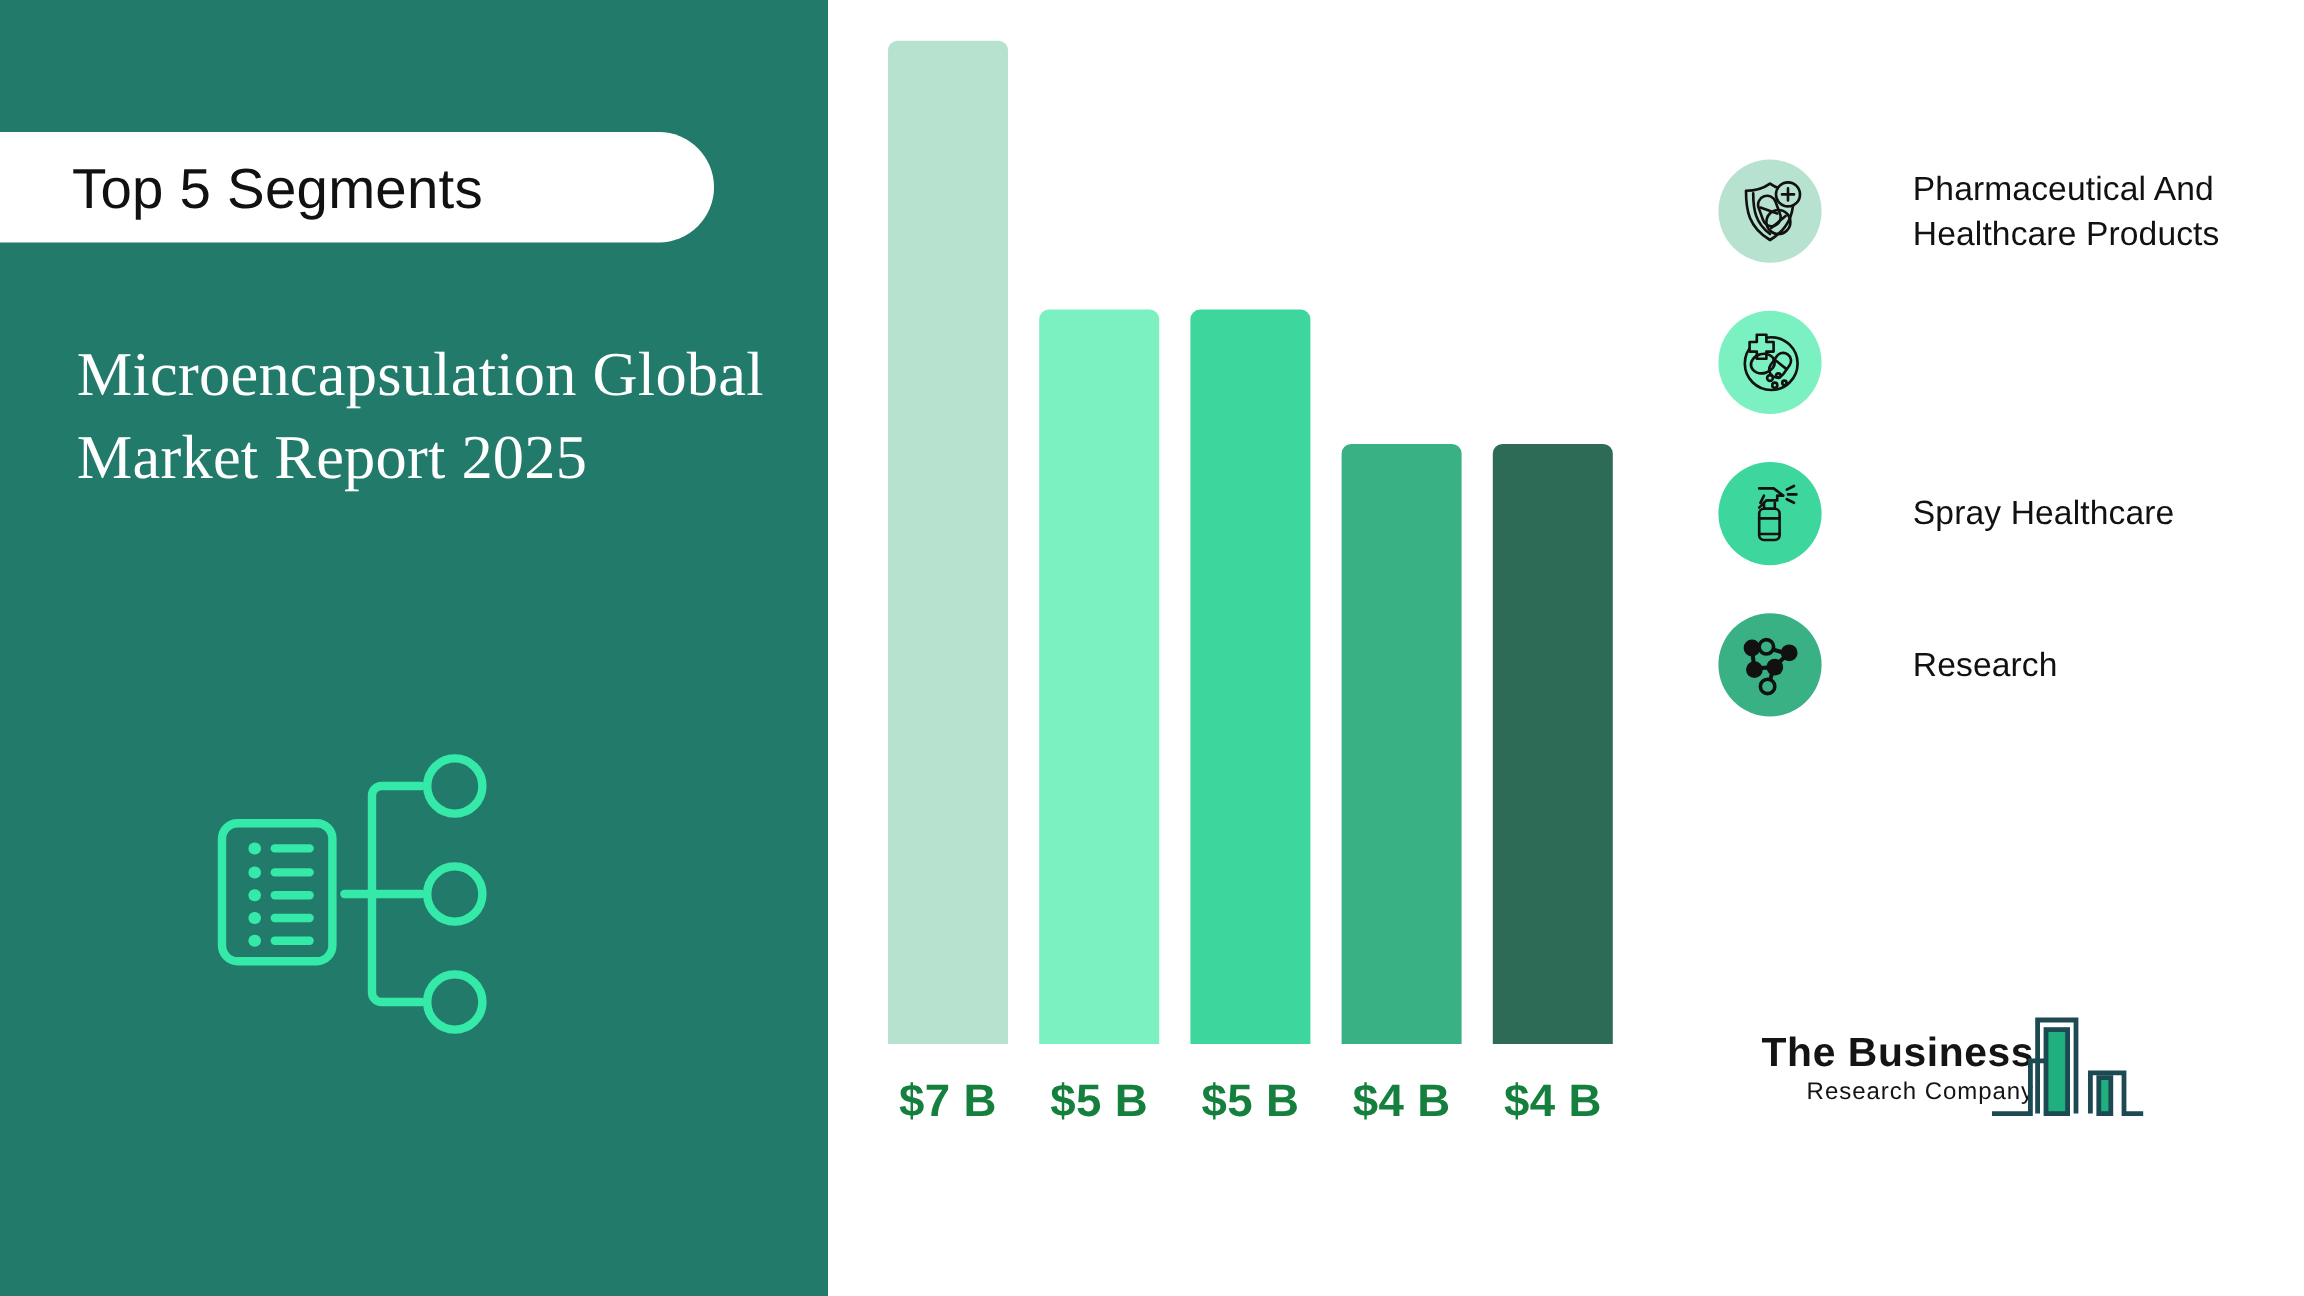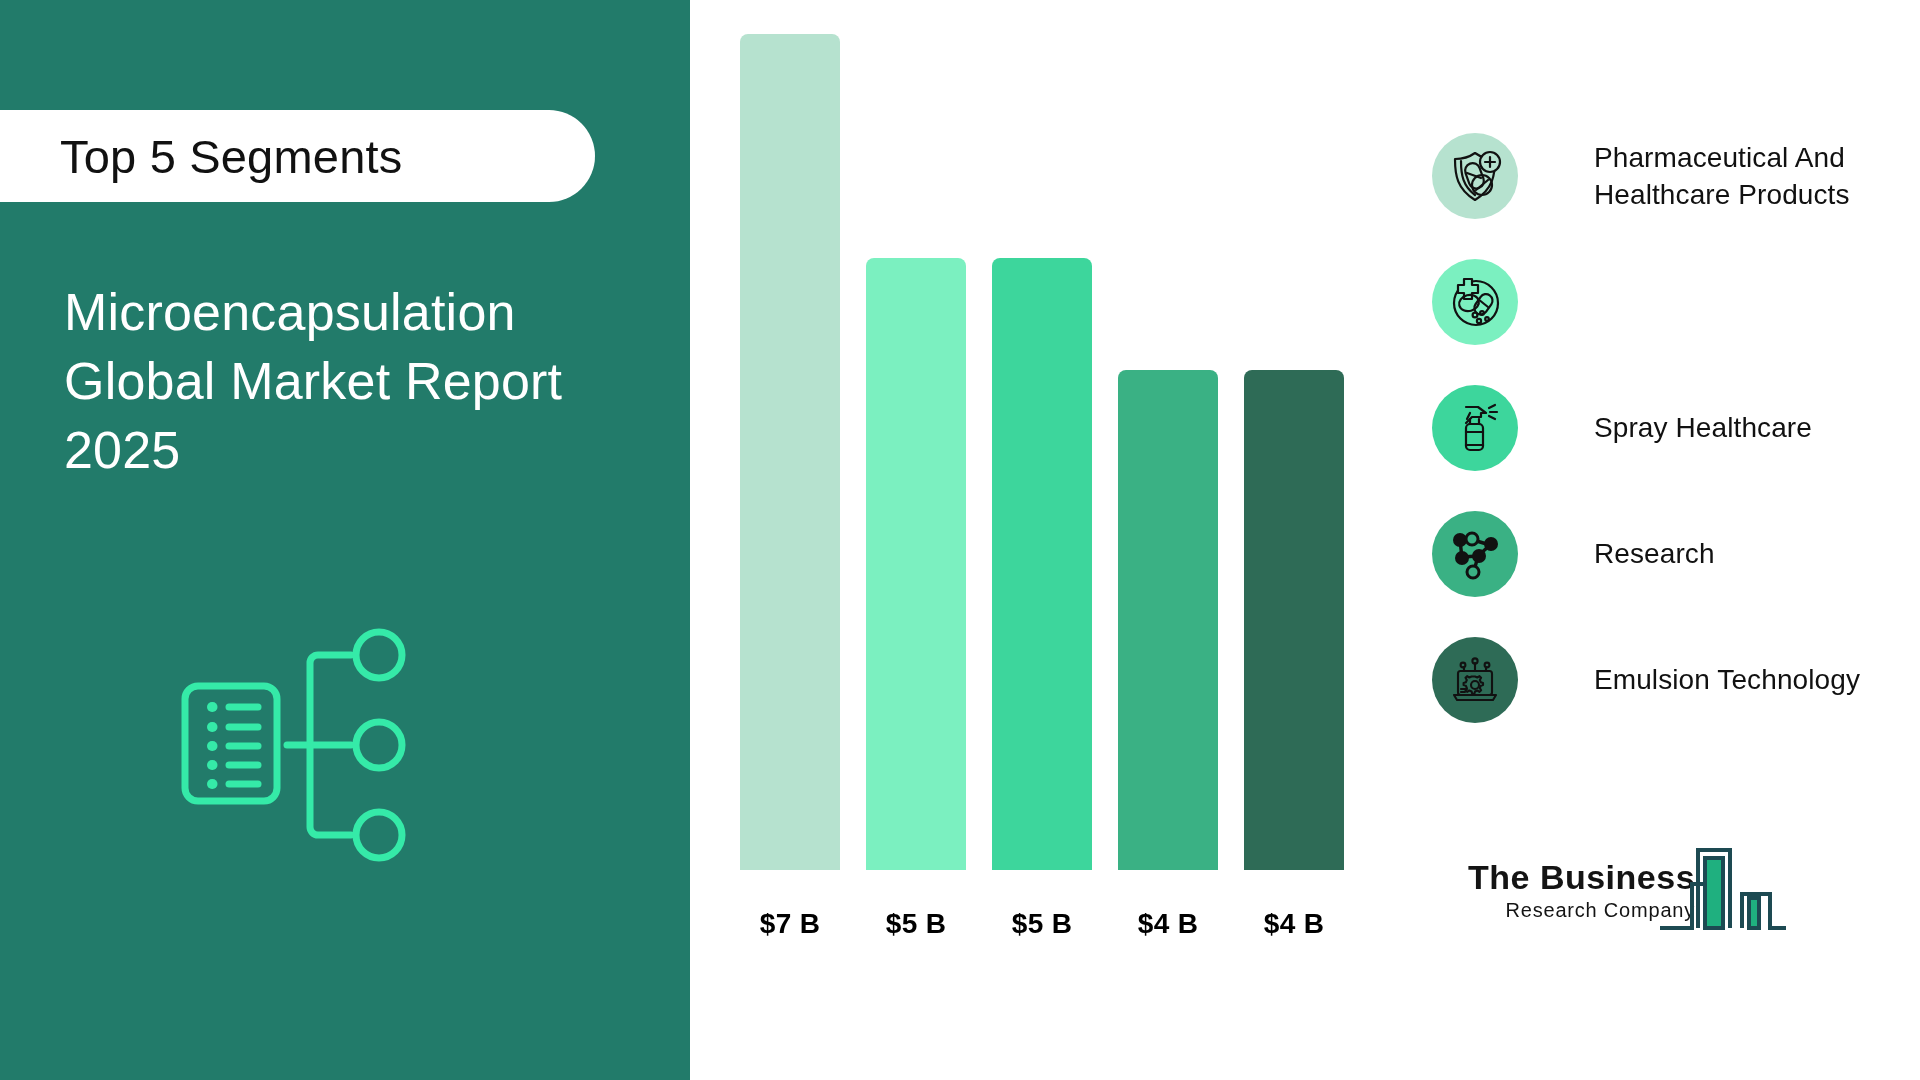--- a/index.html
+++ b/index.html
@@ -28,39 +28,40 @@
   .badge-text {
     font-size: 47px; font-weight: 400; color: #111111;
     letter-spacing: 0.2px; white-space: nowrap;
   }
   .report-title {
     position: absolute; left: 64px; top: 278px;
     width: 600px;
     color: #ffffff;
     font-size: 52px; font-weight: 400; line-height: 1.33;
     letter-spacing: 0.2px;
+    font-family: Liberation Serif, serif;
   }
   .seg-icon { position: absolute; left: 165px; top: 612px; }
 
   
   .chart { position: absolute; left: 740px; top: 0; width: 680px; height: 1080px; }
   .bars {
     position: absolute; left: 0; bottom: 210px;
     width: 680px; height: 840px;
     display: flex; align-items: flex-end; gap: 26px;
   }
   .bar-col { width: 100px; display: flex; flex-direction: column; align-items: center; }
   .bar { width: 100px; border-radius: 8px 8px 0 0; }
   .bar-labels {
     position: absolute; left: 0; bottom: 140px;
     width: 680px; display: flex; gap: 26px;
   }
   .bar-label {
     width: 100px; text-align: center;
-    font-size: 28px; font-weight: 700; color: #000000;
+    font-size: 38px; font-weight: 700; color: #15803d;
     letter-spacing: 0.3px;
   }
 
   
   .legend { position: absolute; left: 1432px; top: 128px; width: 470px; }
   .legend-item { display: flex; align-items: center; height: 96px; margin-bottom: 30px; }
   .legend-icon {
     width: 86px; height: 86px; border-radius: 50%;
     flex: 0 0 86px; display: flex; align-items: center; justify-content: center;
   }
@@ -201,38 +202,20 @@
           <circle cx="16" cy="33" r="7" fill="#111" stroke="none"></circle>
           <circle cx="33" cy="31" r="7" fill="#111" stroke="none"></circle>
           <circle cx="45" cy="19" r="7" fill="#111" stroke="none"></circle>
           <circle cx="26" cy="14" r="6" fill="#3ab184" stroke="#111" stroke-width="3"></circle>
           <circle cx="27" cy="47" r="6" fill="#3ab184" stroke="#111" stroke-width="3"></circle>
         </svg>
       </div>
       <div class="legend-label">Research</div>
     </div>
 
-    <div class="legend-item">
-      <div class="legend-icon" style="background:#2e6b56">
-        <svg width="58" height="58" viewBox="0 0 58 58" fill="none" stroke="#111" stroke-width="2.1" stroke-linecap="round" stroke-linejoin="round">
-          <rect x="12" y="20" width="34" height="24" rx="2.5"></rect>
-          <path d="M8 44 h42 l-3 5 H11 z"></path>
-          <line x1="29" y1="12" x2="29" y2="20"></line>
-          <circle cx="29" cy="10" r="2.6"></circle>
-          <path d="M18 16 v4 M40 16 v4"></path>
-          <circle cx="17" cy="14" r="2.4"></circle>
-          <circle cx="41" cy="14" r="2.4"></circle>
-          <path d="M29 25.5 l2.3 1 2.2 -1.3 1.6 1.6 -1.3 2.2 1 2.3 2.2 .6 v2.2 l-2.2 .6 -1 2.3 1.3 2.2 -1.6 1.6 -2.2 -1.3 -2.3 1 -.6 2.2 h-2.2 l-.6 -2.2 -2.3 -1 -2.2 1.3 -1.6 -1.6 1.3 -2.2 -1 -2.3 -2.2 -.6 v-2.2 l2.2 -.6 1 -2.3 -1.3 -2.2 1.6 -1.6 2.2 1.3 2.3 -1 z"></path>
-          <circle cx="29" cy="34" r="4"></circle>
-          <line x1="15" y1="38" x2="21" y2="38"></line>
-          <line x1="15" y1="41" x2="19" y2="41"></line>
-        </svg>
-      </div>
-      <div class="legend-label">Emulsion Technology</div>
-    </div>
   </div>
 
   <div class="logo">
     <div class="logo-text">
       <div class="logo-line1">The Business</div>
       <div class="logo-line2">Research Company</div>
     </div>
     <div class="logo-mark">
       <svg width="130" height="100" viewBox="0 0 130 100" fill="none">
         <g stroke="#1d4a52" stroke-width="4" fill="none">

